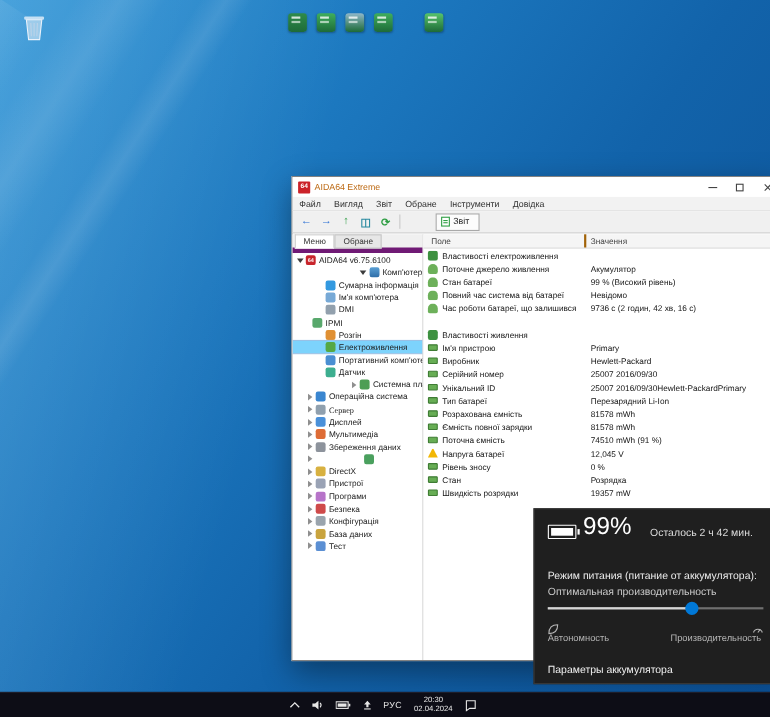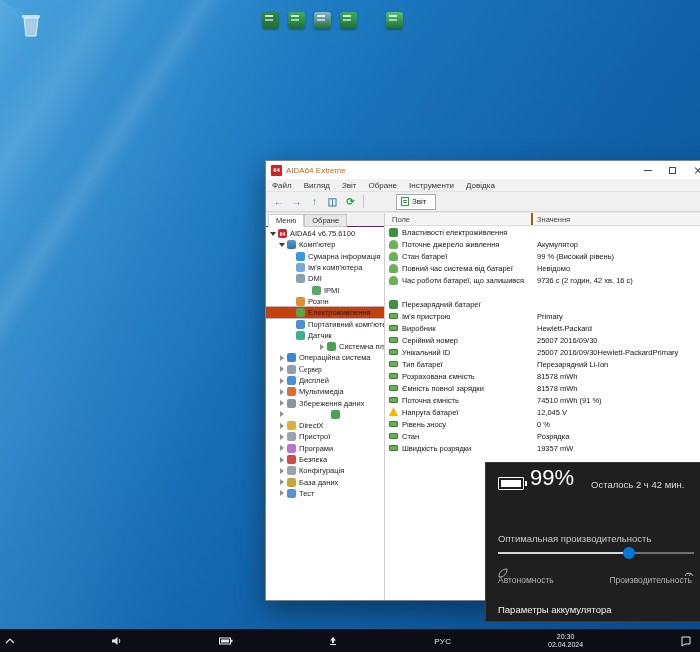--- a/index.html
+++ b/index.html
@@ -37,27 +37,27 @@
   .toolbar{flex:0 0 20px;background:#f0f0f0;display:flex;align-items:center;gap:1px;padding:0 4px;border-bottom:1px solid #d7d7d7}
   .tb-icon{width:17px;height:15px;display:flex;align-items:center;justify-content:center;font-size:10px;font-weight:bold}
   .c-blue{color:#2b6fd4}.c-green{color:#2f9e44}.c-teal{color:#2a8aa0}
   .tb-sep{width:1px;height:13px;background:#c9c9c9;margin:0 3px}
   .report-btn{display:flex;align-items:center;gap:3px;border:1px solid #a9a9a9;background:#fcfcfc;font-size:8px;color:#222;height:16px;padding:0 8px 0 4px;margin-left:28px}
   .report-ic{width:8px;height:9px;background:#fff;border:1px solid #2f9e44;position:relative}
   .report-ic::after{content:"";position:absolute;left:1px;top:2px;width:4px;height:1px;background:#2f9e44;box-shadow:0 2px 0 #2f9e44}
 
   .wbody{flex:1;display:flex;min-height:0;border-top:1px solid #e6e6e6}
   .left-panel{width:119px;flex:0 0 119px;border-right:1px solid #cfcfcf;display:flex;flex-direction:column;background:#fff}
-  .tabs{flex:0 0 14px;display:flex;align-items:flex-end;background:#f0f0f0;font-size:7.5px;color:#333;border-bottom:1px solid #701a75;padding-left:2px}
+  .tabs{flex:0 0 14px;display:flex;align-items:flex-end;background:#f0f0f0;font-size:7.5px;color:#333;border-bottom:5px solid #701a75;padding-left:2px}
   .tab{padding:1px 7px;border:1px solid transparent;margin-bottom:-1px}
   .tab.active{background:#fff;border-color:#cfcfcf;border-bottom-color:#fff}
   .tab.inactive{background:#e7e7e7;border-color:#c6c6c6}
   .tree{flex:1;overflow:hidden;padding-top:1px}
   .tree-row{height:11.3px;display:flex;align-items:center;font-size:7.5px;color:#1b1b1b;white-space:nowrap}
-  .tree-row.selected{background:#c2410c;outline:1px solid #98c1e6}
+  .tree-row.selected{background:#7dd3fc;outline:1px solid #98c1e6}
   .chev{width:9px;flex:0 0 9px;display:flex;align-items:center;justify-content:center}
   .chev.exp::before{content:"";border-left:3px solid transparent;border-right:3px solid transparent;border-top:4px solid #3c3c3c}
   .chev.col::before{content:"";border-top:3px solid transparent;border-bottom:3px solid transparent;border-left:4px solid #8f8f8f}
   .ticon{width:9px;height:9px;flex:0 0 9px;border-radius:2px;margin:0 3px 0 1px;display:flex;align-items:center;justify-content:center}
   .icon-aida{background:#c8252c;color:#fff;font-size:5px;font-weight:bold}
   .icon-aida::before{content:"64"}
   .icon-computer{background:linear-gradient(#5a9fd4,#2f6ea8)}
   .icon-summary{background:#3399e0}.icon-compname{background:#77a9d6}
   .icon-dmi{background:#92a0ad}.icon-ipmi{background:#58a86c}
   .icon-overclock{background:#e09033}.icon-power{background:#55a845}
@@ -98,21 +98,21 @@
   .track{position:absolute;left:0;top:5px;width:100%;height:2px;background:#6f6f6f}
   .track-fill{position:absolute;left:0;top:5px;height:2px;background:#d6d6d6}
   .thumb{position:absolute;top:0;width:12px;height:12px;border-radius:50%;background:#0078d7;transform:translateX(-50%)}
   .end-icon{position:absolute;top:101px;width:10px;height:10px}
   .end-left{left:12px}.end-right{left:198px}
   .sl-label{position:absolute;top:112px;font-size:8.5px;color:#b3b3b3;white-space:nowrap}
   .lab-left{left:12px}.lab-right{right:12px}
   .batt-link{position:absolute;left:12px;top:141px;font-size:9.5px;color:#f0f0f0;white-space:nowrap}
 
   
-  .taskbar{position:absolute;left:0;bottom:0;width:700px;height:23px;background:#0d0d16;border-top:1px solid #1d1d2a;display:flex;align-items:center;justify-content:space-between;padding-right:3px}
+  .taskbar{position:absolute;left:0;bottom:0;width:700px;height:23px;background:#0d0d16;border-top:1px solid #1d1d2a;display:flex;align-items:center;justify-content:center;padding-right:3px}
   .tray-item{height:100%;display:flex;align-items:center;justify-content:center;padding:0 5px;color:#e6e6e6}
   .lang{font-size:8px;letter-spacing:.3px}
   .clock{font-size:7px;line-height:8.5px;text-align:center;color:#e6e6e6;padding:0 6px}
 </style>
 </head>
 <body>
 
 <div id="screen">
   <div class="beam beam1"></div>
   <div class="beam beam2"></div>
@@ -179,41 +179,41 @@
         <div class="tabs">
           <span class="tab active">Меню</span>
           <span class="tab inactive">Обране</span>
         </div>
         <div class="tree" id="tree">
             <div class="tree-row" style="padding-left: 2px;">
               <span class="chev exp"></span>
               <span class="ticon icon-aida"></span>
               <span>AIDA64 v6.75.6100</span>
             </div>
-            <div class="tree-row" style="padding-left: 11px;">
+            <div class="tree-row" style="padding-left: 11px; justify-content: flex-end;">
               <span class="chev exp"></span>
               <span class="ticon icon-computer"></span>
               <span>Комп'ютер</span>
             </div>
             <div class="tree-row" style="padding-left: 20px;">
               <span class="chev leaf"></span>
               <span class="ticon icon-summary"></span>
               <span>Сумарна інформація</span>
             </div>
             <div class="tree-row" style="padding-left: 20px;">
               <span class="chev leaf"></span>
               <span class="ticon icon-compname"></span>
               <span>Ім'я комп'ютера</span>
             </div>
             <div class="tree-row" style="padding-left: 20px;">
               <span class="chev leaf"></span>
               <span class="ticon icon-dmi"></span>
               <span>DMI</span>
             </div>
-            <div class="tree-row" style="padding-left: 36px;">
+            <div class="tree-row" style="padding-left: 8px;">
               <span class="chev leaf"></span>
               <span class="ticon icon-ipmi"></span>
               <span>IPMI</span>
             </div>
             <div class="tree-row" style="padding-left: 20px;">
               <span class="chev leaf"></span>
               <span class="ticon icon-overclock"></span>
               <span>Розгін</span>
             </div>
             <div class="tree-row selected" style="padding-left: 20px;">
@@ -342,21 +342,21 @@
               <span class="f">
                 <span class="gicon gi-power"></span>
                 <span>Час роботи батареї, що залишився</span>
               </span>
               <span class="v">9736 с (2 годин, 42 хв, 16 с)</span>
             </div>
             <div class="trow"></div>
             <div class="trow">
               <span class="f">
                 <span class="gicon gi-battery-group"></span>
-                <span>Перезарядний батареї</span>
+                <span>Властивості живлення</span>
               </span>
               <span class="v"></span>
             </div>
             <div class="trow">
               <span class="f">
                 <span class="gicon gi-battery"></span>
                 <span>Ім'я пристрою</span>
               </span>
               <span class="v">Primary</span>
             </div>
@@ -444,20 +444,21 @@
 
   <div class="flyout">
     <div class="big-batt">
       <span class="bb-body">
           <span class="bb-fill" style="display:block"></span>
         </span>
         <span class="bb-tip"></span>
     </div>
     <div class="pct">99%</div>
     <div class="remaining">Осталось 2 ч 42 мин.</div>
+    <div class="mode-label">Режим питания (питание от аккумулятора):</div>
     <div class="mode-value">Оптимальная производительность</div>
     <div class="slider">
       <div class="track"></div>
       <div class="track-fill" id="track-fill" style="width: 67%;"></div>
       <div class="thumb" id="slider-thumb" style="left: 67%;"></div>
     </div>
     <div class="end-icon end-left">
       <svg width="10" height="10" viewBox="0 0 10 10">
           <path d="M1 9 C1 4 4 1 9 1 C9 6 6 9 1 9 Z" fill="none" stroke="#b5b5b5" stroke-width="1"></path>
         </svg>

